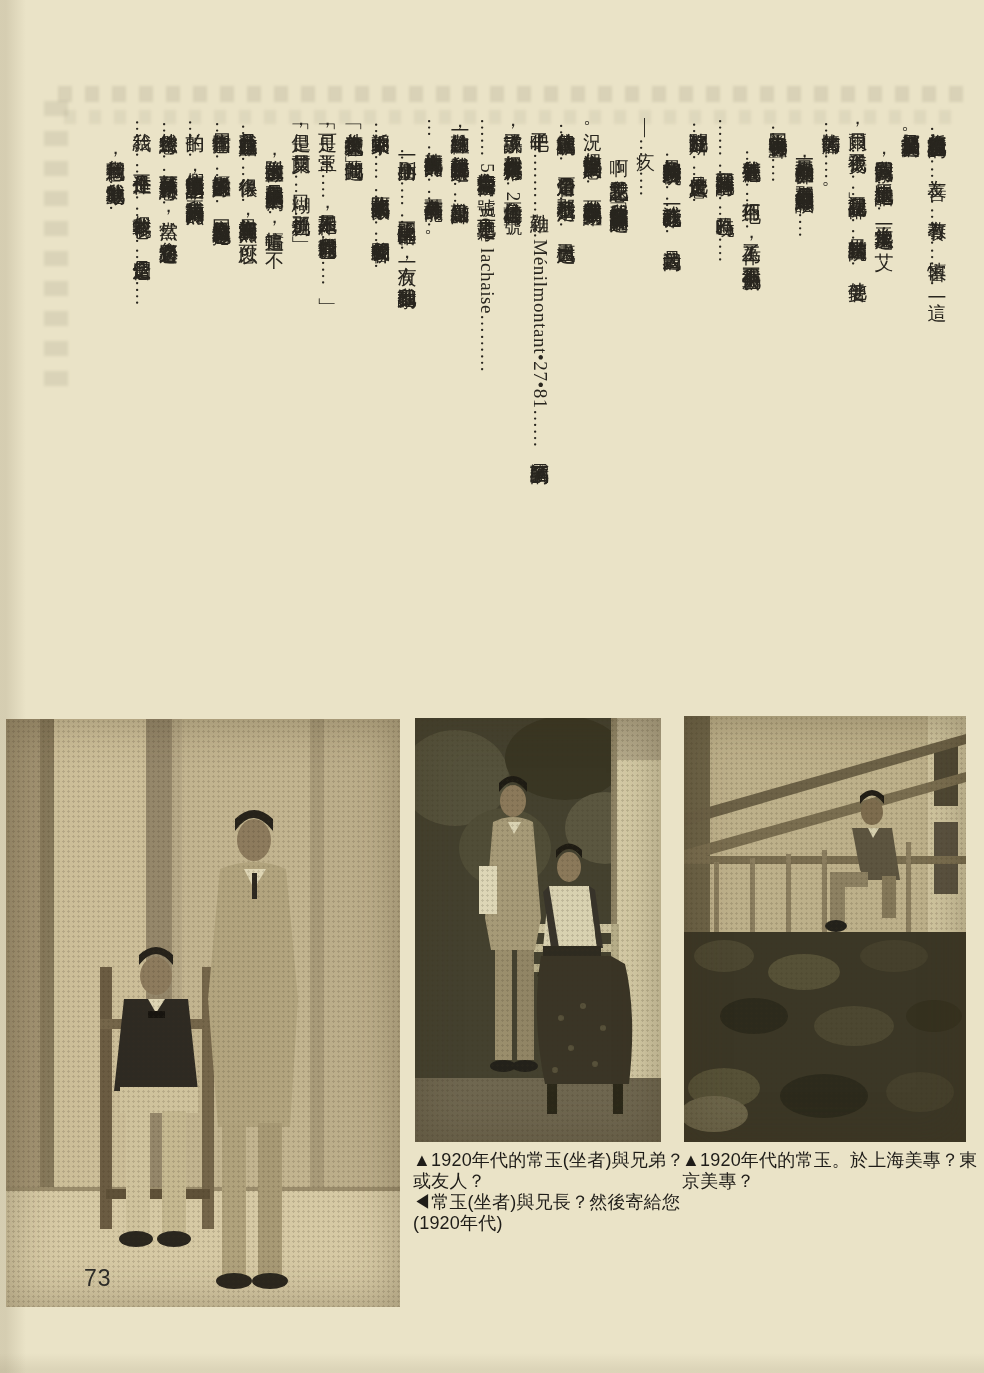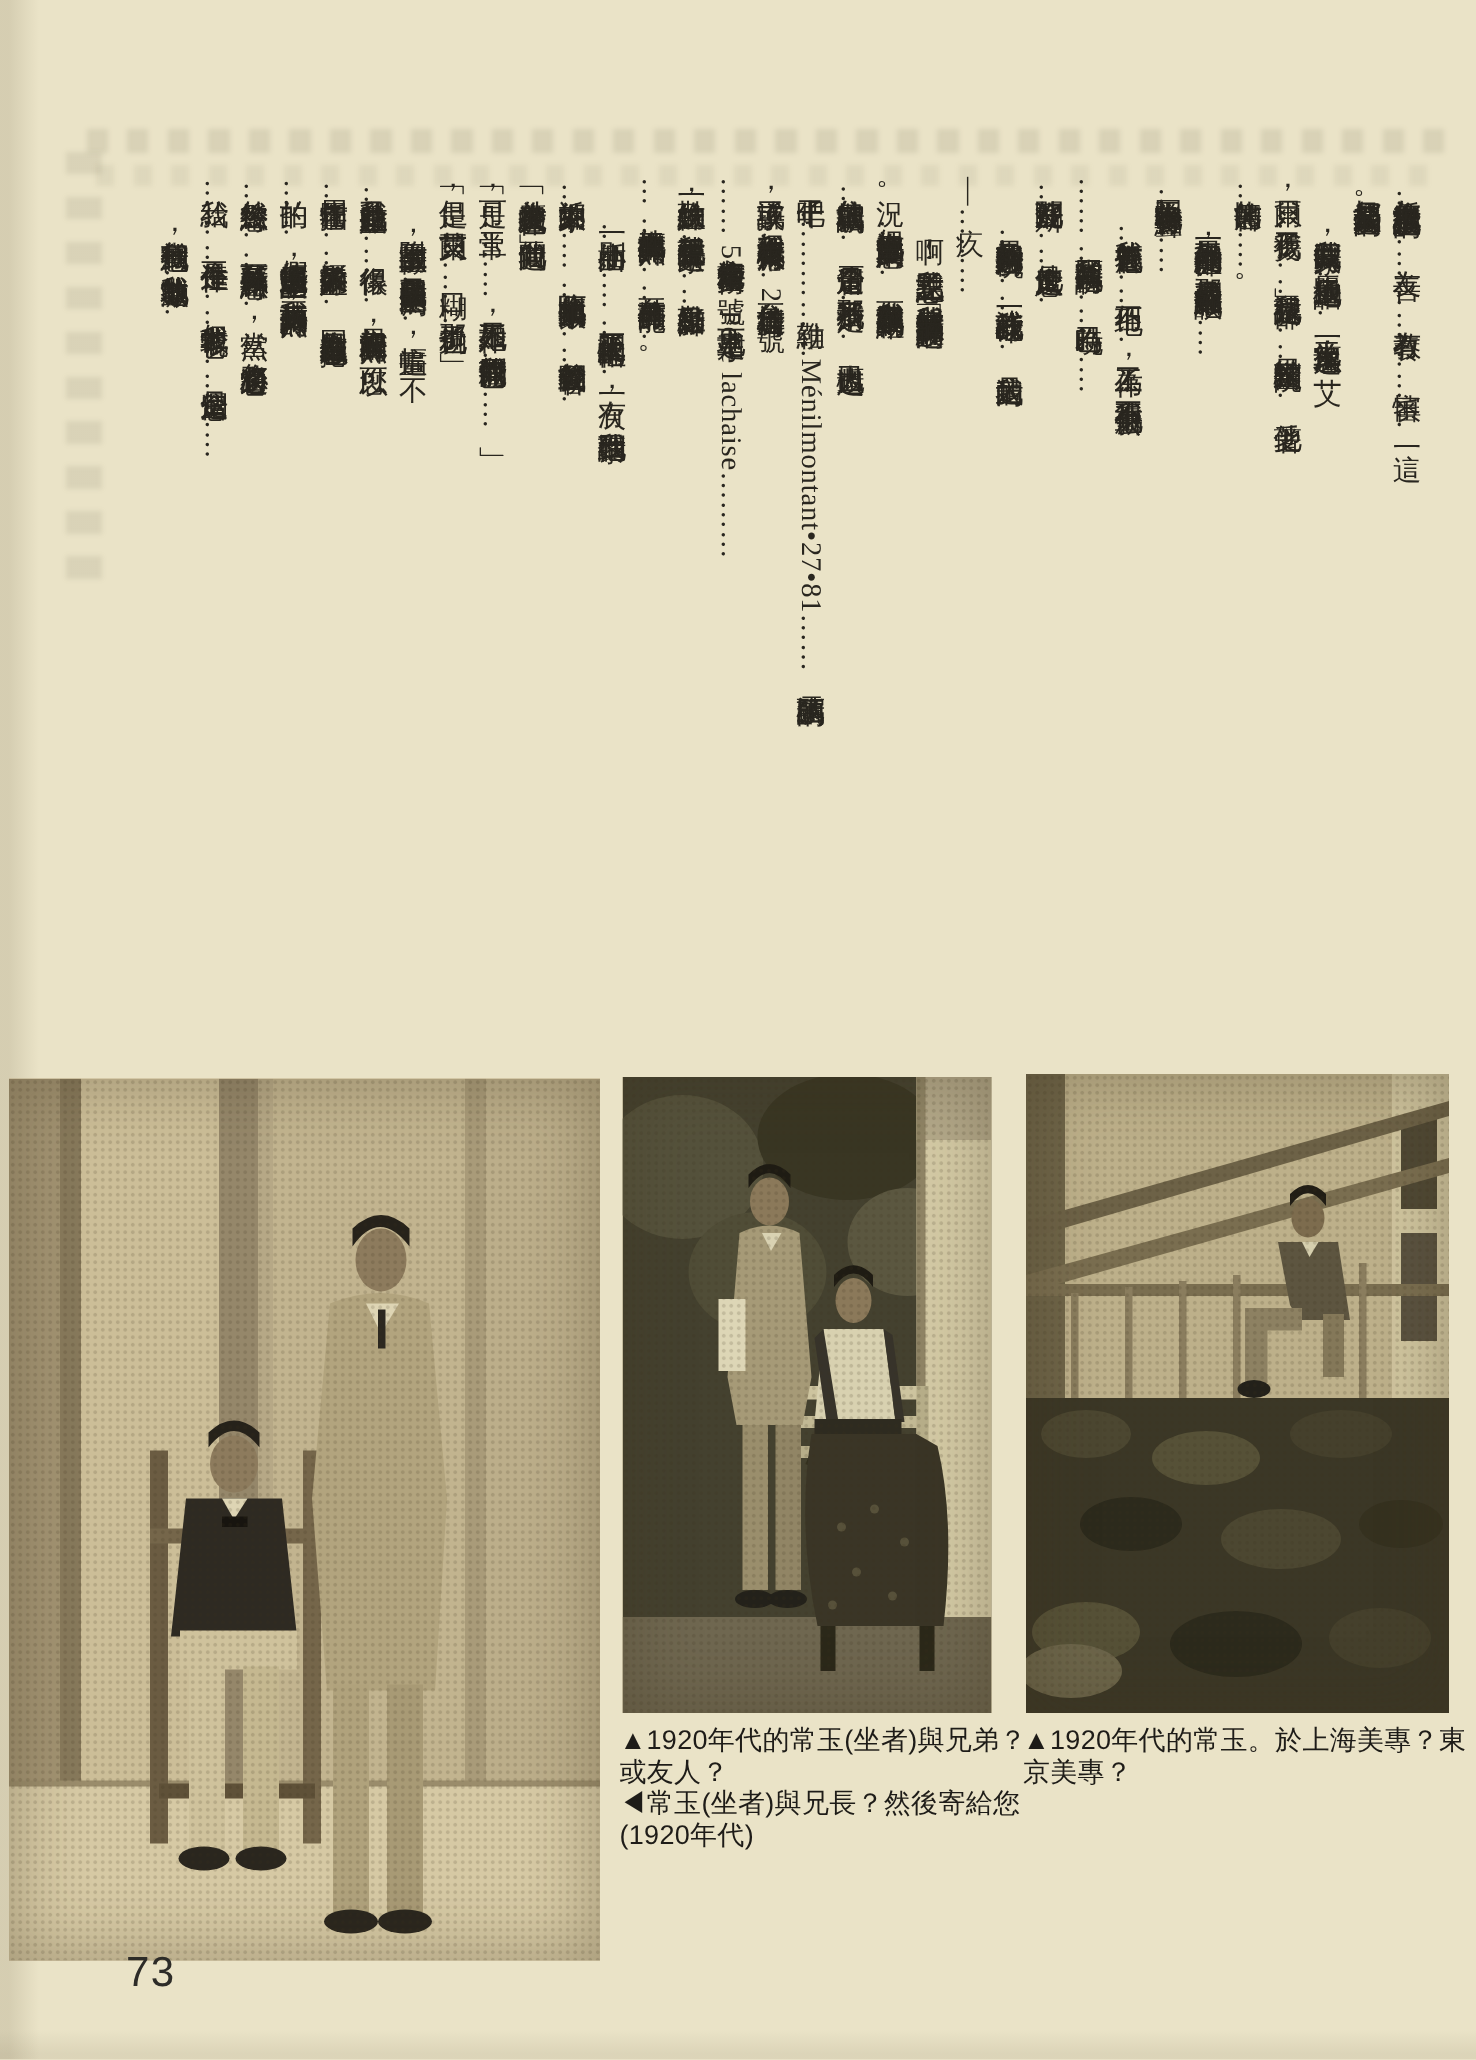--- a/index.html
+++ b/index.html
@@ -70,23 +70,23 @@
     font-family:"Liberation Sans",sans-serif;
     font-size:18px;line-height:21px;
     color:#1e1c18;
     letter-spacing:0.2px;
   }
   .caption-middle{left:413px;top:1150px;width:280px;}
   .caption-middle .cap-indent{padding-left:15px;}
   .caption-right{left:682px;top:1150px;width:300px;}
 
   .page-number{
-    position:absolute;left:84px;top:1299px;
+    position:absolute;left:84px;top:1265px;
     font-family:"Liberation Sans",sans-serif;
-    font-size:28px;color:#2d2c28;letter-spacing:1px;
+    font-size:23px;color:#2d2c28;letter-spacing:1px;
   }
 </style>
 </head>
 <body>
 
 <div class="page">
 
   <div class="ghost-top"></div>
   <div class="ghost-left"></div>
 

